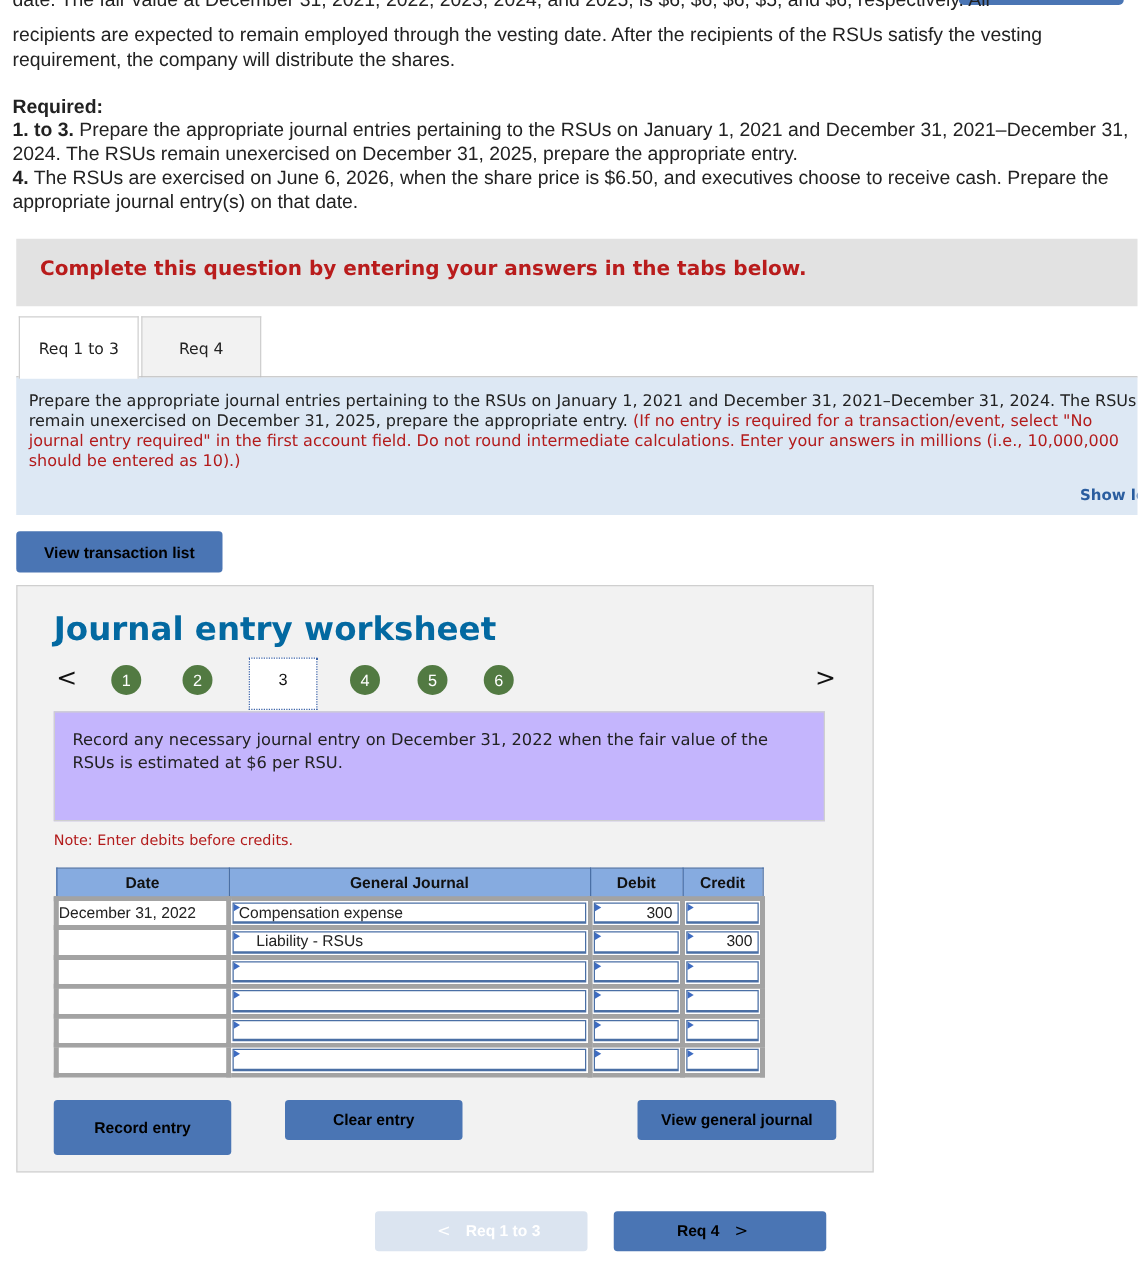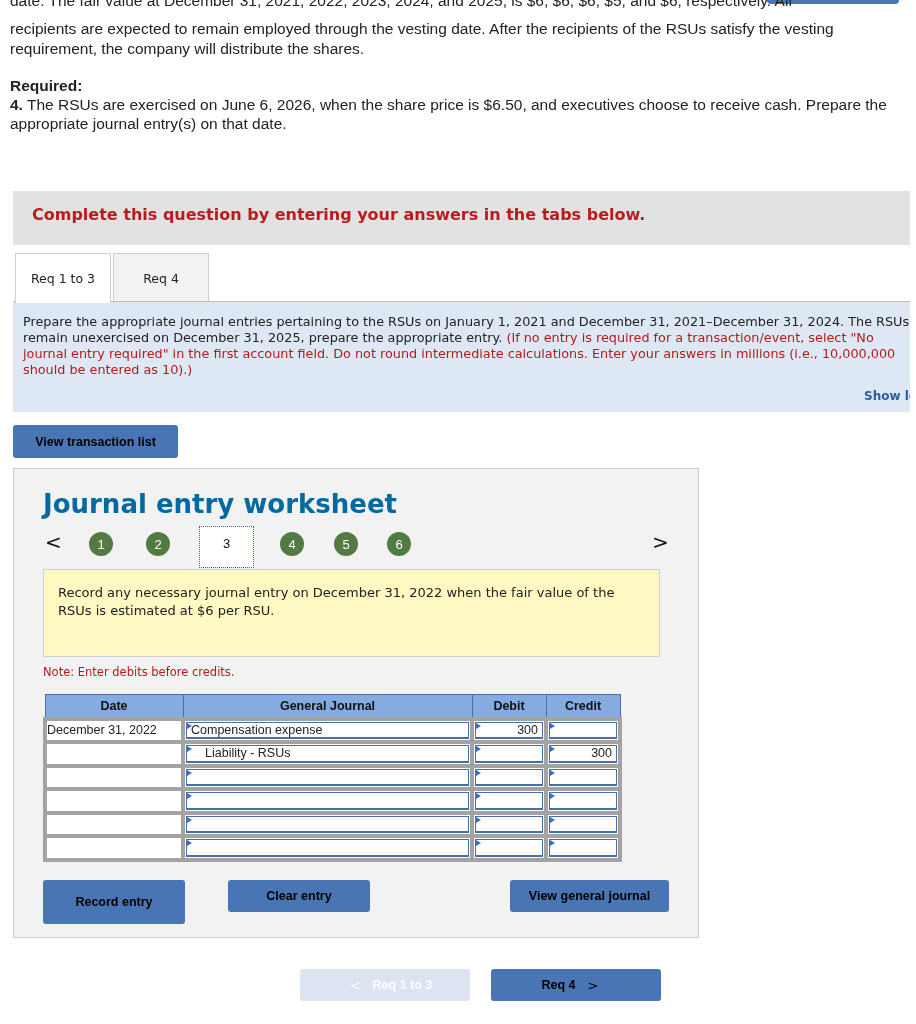--- a/index.html
+++ b/index.html
@@ -32,31 +32,31 @@
 
   .worksheet { position: absolute; left: 13px; top: 468px; width: 686px; height: 470px; background: #f2f2f2; border: 1px solid #cfcfcf; }
   .ws-title { position: absolute; left: 29px; top: 20px; font-family: "DejaVu Sans", sans-serif; font-weight: bold; font-size: 26px; color: #0369a1; }
 
   .nav-arrow { position: absolute; font-size: 20px; font-family: "DejaVu Sans", sans-serif; color: #111; cursor: pointer; }
   .nav-prev { left: 31px; top: 61px; }
   .nav-next { left: 638px; top: 61px; }
   .step { position: absolute; top: 63px; width: 24px; height: 24px; border-radius: 50%; background: #527a42; color: #fff; font-size: 13px; display: flex; align-items: center; justify-content: center; cursor: pointer; }
   .step-current { position: absolute; left: 185px; top: 57px; width: 55px; height: 42px; background: #fff; border: 1px dotted #3c63a8; color: #111; font-size: 13px; display: flex; align-items: flex-start; justify-content: center; padding-top: 9px; cursor: pointer; }
 
-  .desc-box { position: absolute; left: 29px; top: 100px; width: 617px; height: 88px; background: #fef9c3; border: 1px solid #cfcfcf; }
+  .desc-box { position: absolute; left: 29px; top: 100px; width: 617px; height: 88px; background: #c4b5fd; border: 1px solid #cfcfcf; }
   .desc-box p { position: absolute; left: 14px; top: 14px; width: 560px; font-family: "DejaVu Sans", sans-serif; font-size: 13px; line-height: 18px; color: #222; }
   .note { position: absolute; left: 29px; top: 196px; font-family: "DejaVu Sans", sans-serif; font-size: 11.5px; color: #b31b1b; }
 
   table.journal { position: absolute; left: 29px; top: 225px; border-collapse: collapse; font-size: 12.5px; }
   table.journal th { background: #86abe0; border: 1px solid #4a6fa5; height: 24px; font-weight: bold; color: #111; }
   table.journal td { border: 4px solid #a3a3a3; height: 23.5px; background: #fff; padding: 0; position: relative; }
   .c-date { width: 138px; }
   .c-acct { width: 289px; }
   .c-debit { width: 74px; }
-  .c-credit { width: 74px; margin-top: 36px; }
+  .c-credit { width: 64px; margin-top: 36px; }
   .cell-in { position: absolute; inset: 1px; border: 1px solid #4a6fa5; border-bottom-width: 2px; background: #fff; display: flex; align-items: center; padding: 0 4px; }
   .cell-in::before { content: ""; position: absolute; left: 0; top: 0; border-left: 5px solid #3d6bc1; border-top: 3px solid transparent; border-bottom: 3px solid transparent; }
   .cell-in.num { justify-content: flex-end; }
   .cell-in.indent { padding-left: 18px; }
 
   .btn-record { left: 29px; top: 411px; width: 142px; height: 44px; }
   .btn-clear { left: 214px; top: 411px; width: 142px; height: 32px; }
   .btn-journal { left: 496px; top: 411px; width: 159px; height: 32px; }
 
   .btn-prev-req { left: 300px; top: 969px; width: 170px; height: 32px; background: #dbe4f0; color: #fff; cursor: default; }
@@ -65,20 +65,21 @@
 </style>
 </head>
 <body>
 
 <div class="top-btn-stub"></div>
 <div class="clipped-line">date. The fair value at December 31, 2021, 2022, 2023, 2024, and 2025, is $6, $6, $6, $5, and $6, respectively. All</div>
 <div class="intro">recipients are expected to remain employed through the vesting date. After the recipients of the RSUs satisfy the vesting requirement, the company will distribute the shares.</div>
 
 <div class="required">
   <div><b>Required:</b></div>
+  <div><b>1. to 3.</b><span> Prepare the appropriate journal entries pertaining to the RSUs on January 1, 2021 and December 31, 2021–December 31, 2024. The RSUs remain unexercised on December 31, 2025, prepare the appropriate entry.</span></div>
   <div><b>4.</b><span> The RSUs are exercised on June 6, 2026, when the share price is $6.50, and executives choose to receive cash. Prepare the appropriate journal entry(s) on that date.</span></div>
 </div>
 
 <div class="instruction-bar">
   <span>Complete this question by entering your answers in the tabs below.</span>
 </div>
 
 <div class="tabs">
   <div class="tab active">Req 1 to 3</div>
   <div class="tab inactive">Req 4</div>

